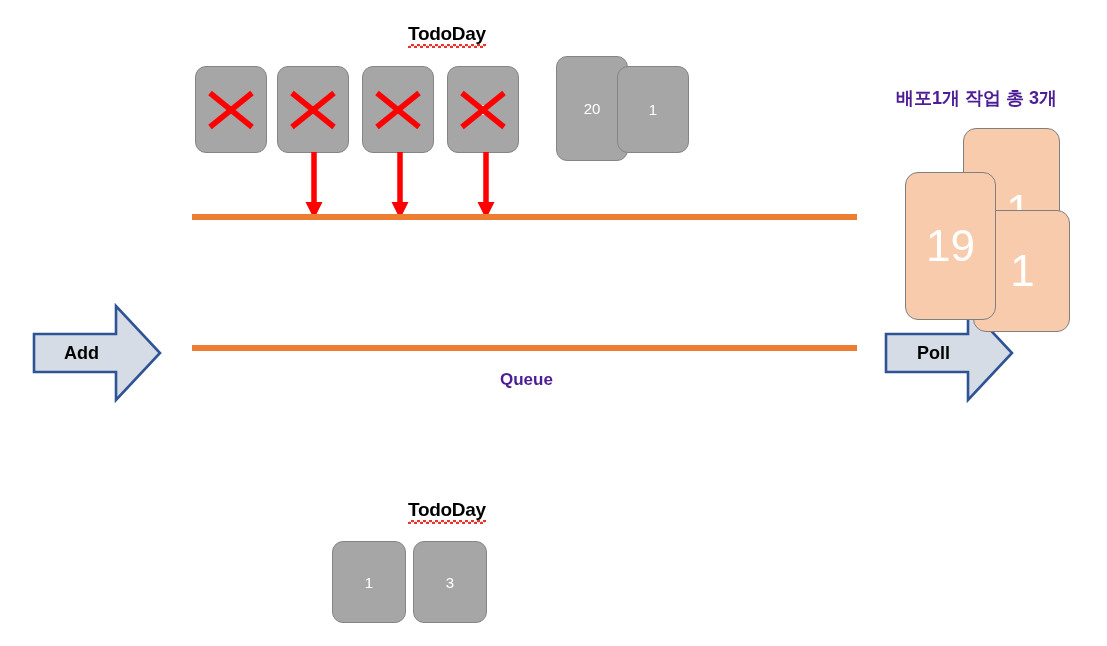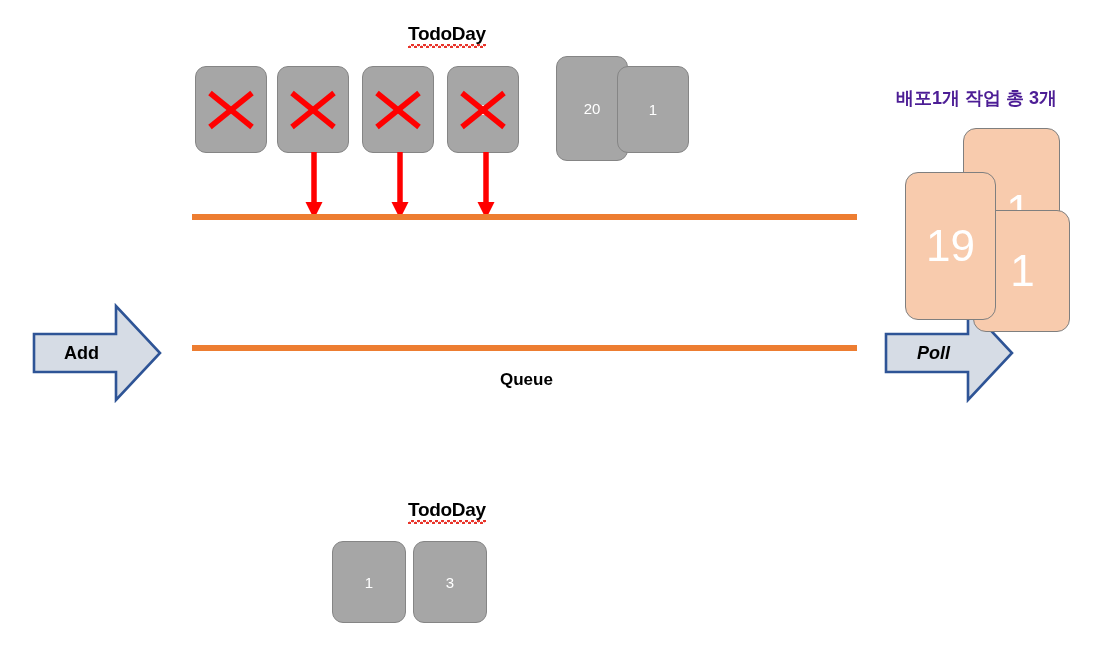--- a/index.html
+++ b/index.html
@@ -77,21 +77,21 @@
     position: absolute;
     background: #ed7d31;
     height: 6px;
   }
 
   
   .queue-label {
     position: absolute;
     font-weight: bold;
     font-size: 17px;
-    color: #000000;
+    color: #4c1d95;
     white-space: nowrap;
     line-height: 1;
   }
 
   
   .redarrow { position: absolute; }
 
   
   .block-arrow { position: absolute; }
   .block-arrow .ba-label {
@@ -195,21 +195,21 @@
 
   <div class="queue-label" style="left:500px; top:371px;">Queue</div>
 
   <div class="block-arrow" style="left:32px; top:303px; width:130px; height:100px;">
     <svg width="130" height="100" viewBox="0 0 130 100">
       <polygon points="2,31 84,31 84,3 128,50 84,97 84,69 2,69" fill="#d6dce5" stroke="#2e5496" stroke-width="2.6" stroke-linejoin="miter"></polygon>
     </svg>
     <span class="ba-label">Add</span>
   </div>
 
-  <div class="block-arrow" style="left:884px; top:303px; width:130px; height:100px;font-style:italic;">
+  <div class="block-arrow" style="left:884px; top:303px; width:130px; height:100px;">
     <svg width="130" height="100" viewBox="0 0 130 100">
       <polygon points="2,31 84,31 84,3 128,50 84,97 84,69 2,69" fill="#d6dce5" stroke="#2e5496" stroke-width="2.6" stroke-linejoin="miter"></polygon>
     </svg>
     <span class="ba-label">Poll</span>
   </div>
 
   <div class="kr-title" style="left:896px; top:89px;">배포1개 작업 총 3개</div>
 
   <div class="pcard" style="left:963px; top:128px; width:97px; height:165px; z-index:1;">
     <span class="pnum" style="transform:translateY(-50%) translateX(7px);">1</span>

